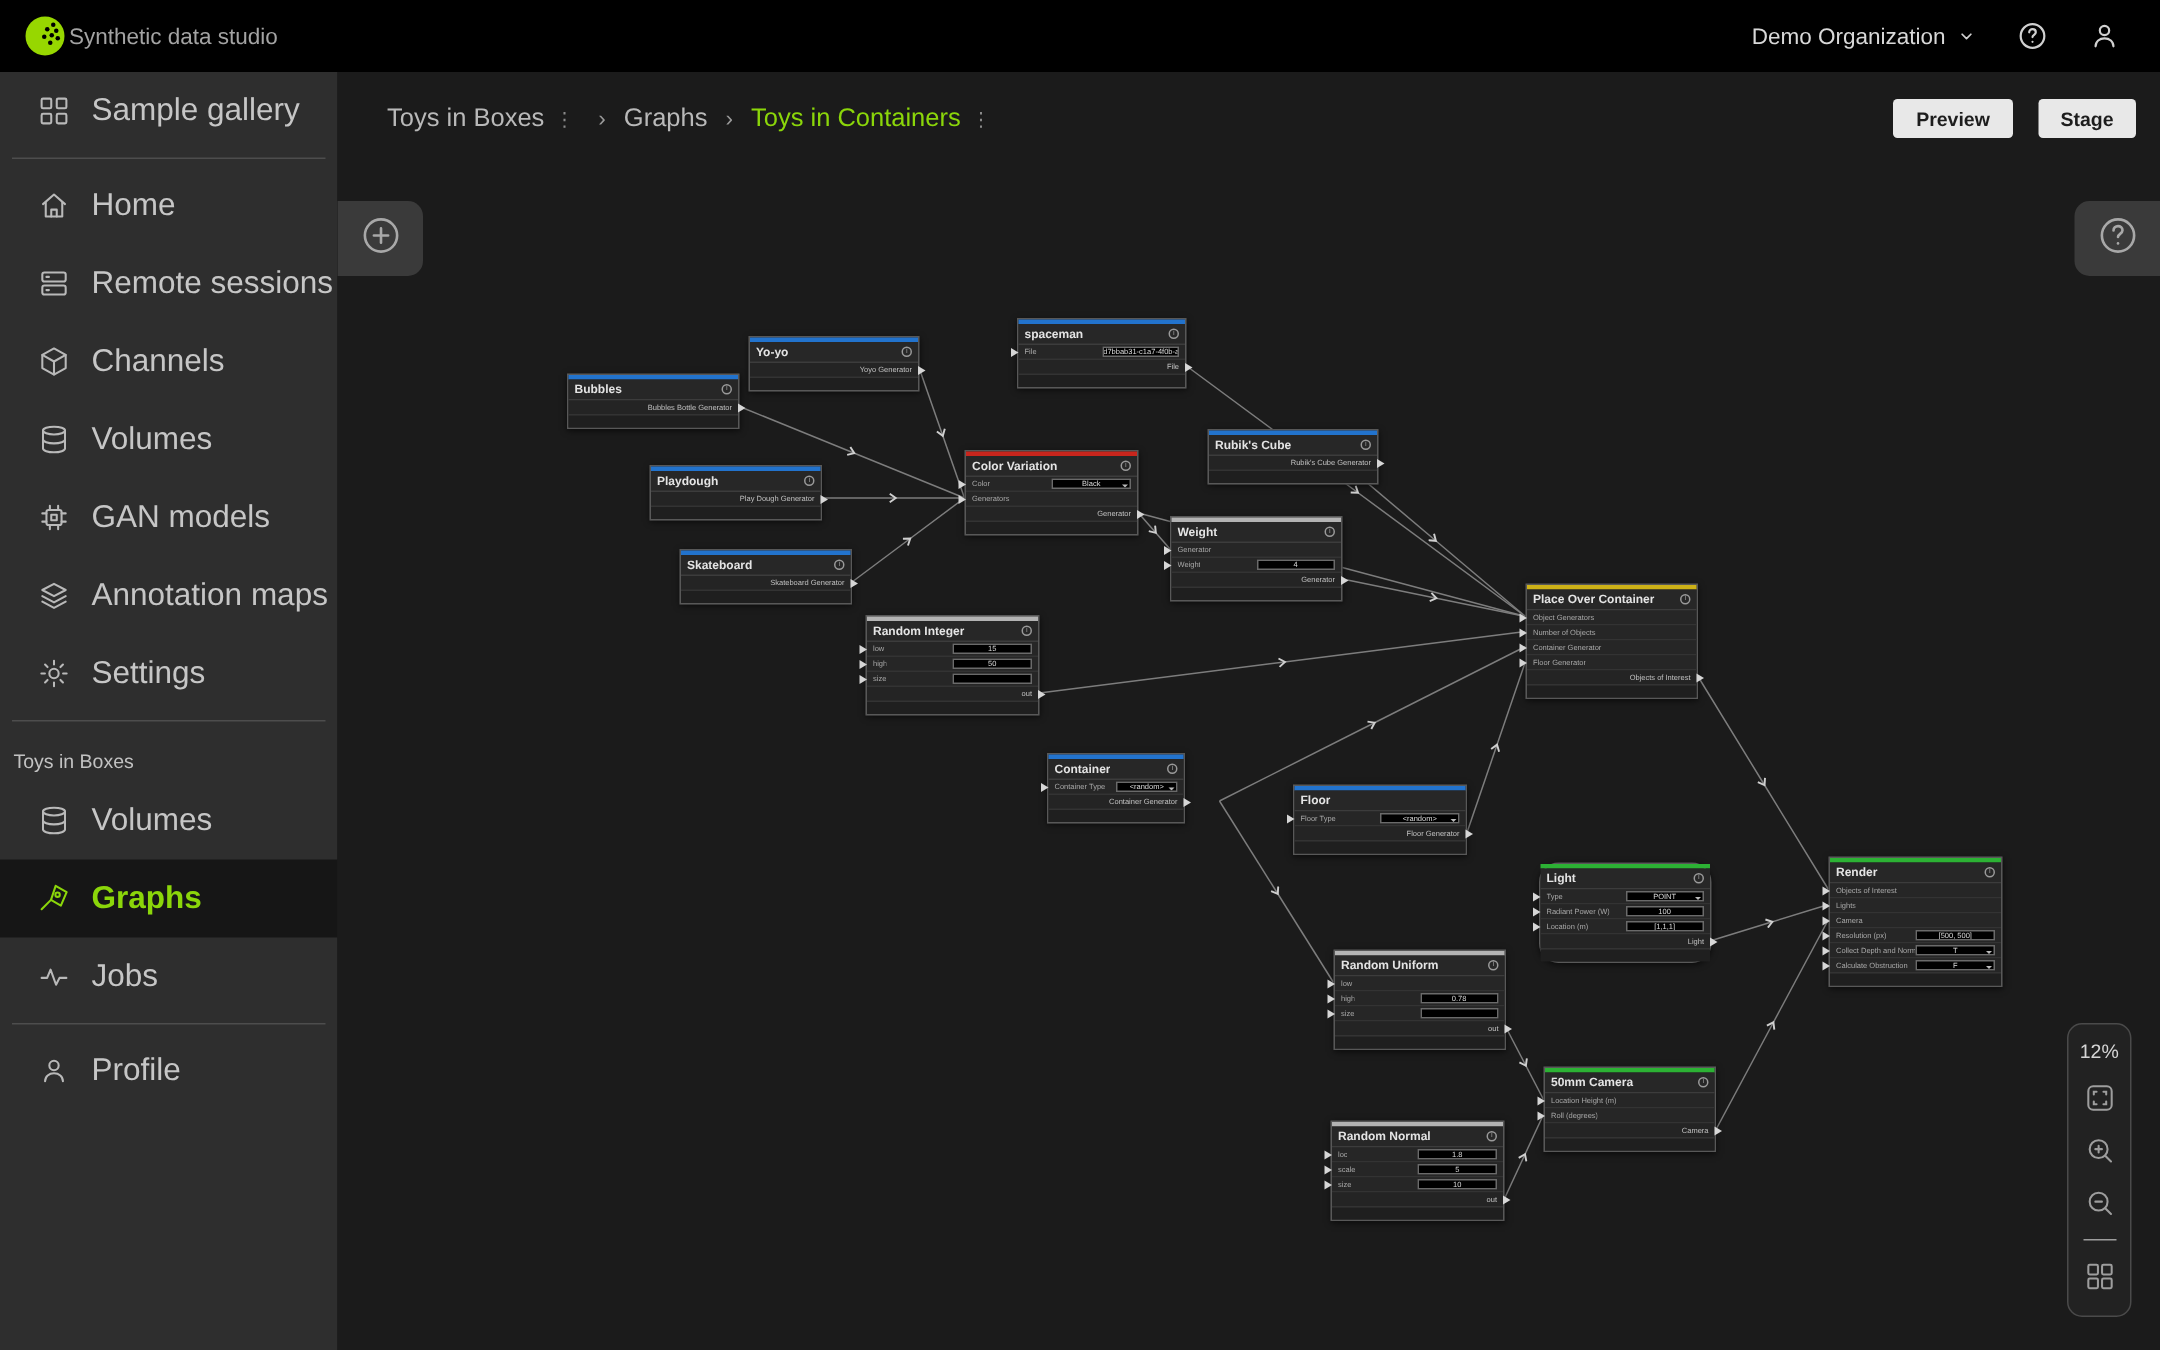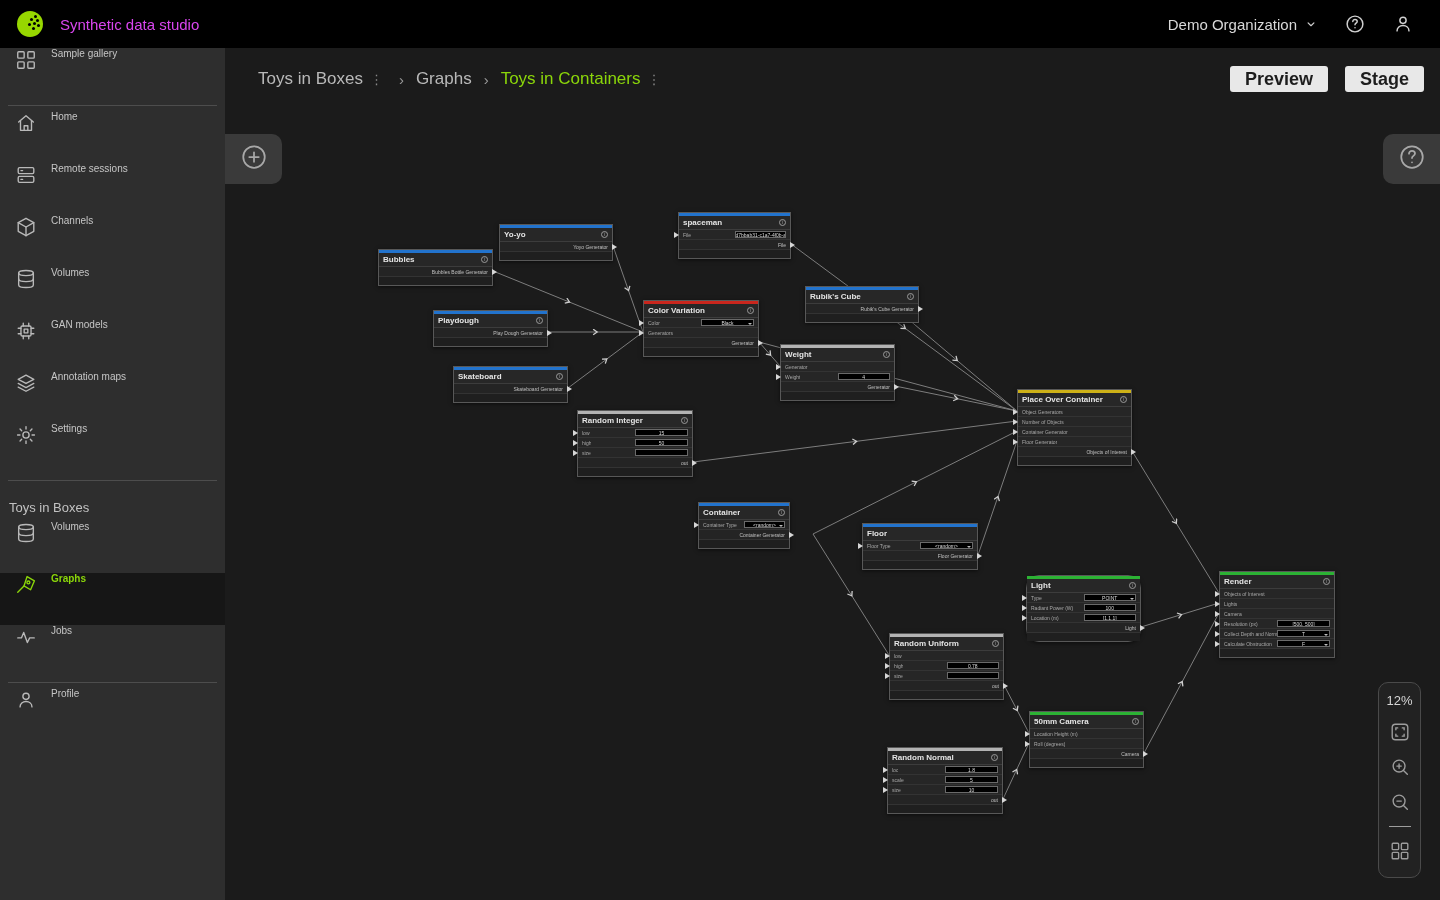--- a/index.html
+++ b/index.html
@@ -3,44 +3,44 @@
 <meta charset="utf-8">
 <style>
   * { margin:0; padding:0; box-sizing:border-box; }
   html,body { width:1440px; height:900px; overflow:hidden; background:#000; font-family:"Liberation Sans",sans-serif; }
 
   
   .topbar { position:absolute; left:0; top:0; width:1440px; height:48px; background:#000; display:flex; align-items:center; z-index:50; }
   .logo { width:26px; height:26px; border-radius:50%; background:#97d700; margin-left:17px; position:relative; }
   .logo::after { content:''; position:absolute; width:3px; height:3px; border-radius:50%; background:#000; top:4px; right:6px;
     box-shadow:-4px 3px 0 #000, 2px 4px 0 #000, -1px 7px 0 #000, -6px 8px 0 #000, 3px 9px 0 #000, -2px 12px 0 #000; }
-  .app-title { color:#d946ef; font-size:15px; margin-left:17px; }
+  .app-title { color:#a3a3a3; font-size:15px; margin-left:3px; }
   .topbar-right { margin-left:auto; display:flex; align-items:center; gap:26px; margin-right:26px; color:#d8d8d8; }
   .org { display:flex; align-items:center; gap:7px; font-size:15px; cursor:pointer; }
   .tb-icon { color:#d0d0d0; display:flex; align-items:center; }
 
   
   .sidebar { position:absolute; left:0; top:48px; width:225px; height:852px; background:#2e2e2e; overflow:hidden; z-index:40; }
-  .sb-item { height:52px; display:flex; padding-left:14px; color:#c6c6c6; font-size:10px; cursor:pointer; }
+  .sb-item { height:52px; display:flex; align-items:center; padding-left:24px; color:#c6c6c6; font-size:21px; cursor:pointer; }
   .sb-item .sb-icon { width:24px; height:24px; margin-right:13px; display:flex; align-items:center; justify-content:center; color:#b9b9b9; }
   .sb-item.active { background:#161616; color:#8bd60a; }
   .sb-item.active .sb-icon { color:#8bd60a; }
   .sb-item.active .sb-text { font-weight:bold; }
   .sb-divider { border-top:1px solid #4d4d4d; margin:5px 8px; }
   .sb-label { font-size:13px; color:#c2c2c2; padding:14px 0 6px 9px; }
 
   
   .main { position:absolute; left:225px; top:48px; width:1215px; height:852px; background:#1b1b1b; }
   .main-header { position:absolute; left:0; top:0; width:100%; height:62px; display:flex; align-items:center; padding:0 16px 0 33px; z-index:30; }
   .bc-item { font-size:17px; color:#b9b9b9; cursor:pointer; }
   .bc-item.active { color:#8bd60a; }
   .bc-menu { color:#8a8a8a; font-size:13px; margin:0 4px 0 7px; cursor:pointer; }
   .bc-sep { color:#9a9a9a; font-size:15px; margin:0 12px; }
   .header-actions { margin-left:auto; display:flex; gap:17px; }
-  .hbtn { background:#e8e8e8; color:#1d1d1d; border:none; border-radius:3px; height:26px; padding:0 15px; font-size:18px; font-weight:bold; font-family:"Liberation Sans",sans-serif; cursor:pointer; }
+  .hbtn { background:#e8e8e8; color:#1d1d1d; border:none; border-radius:3px; height:26px; padding:0 15px; font-size:13px; font-weight:bold; font-family:"Liberation Sans",sans-serif; cursor:pointer; }
 
   
   .canvas { position:absolute; inset:0; overflow:hidden; }
   .edge-layer { position:absolute; left:0; top:0; }
   .edge-layer polyline { fill:none; stroke:#7d7d7d; stroke-width:1; }
 
   .corner-panel { position:absolute; width:57px; height:50px; background:#3a3a3a; display:flex; align-items:center; justify-content:center; color:#a8a8a8; cursor:pointer; z-index:20; }
   .add-panel { left:0; top:86px; border-radius:0 10px 10px 0; }
   .help-panel { right:0; top:86px; border-radius:10px 0 0 10px; }
 

